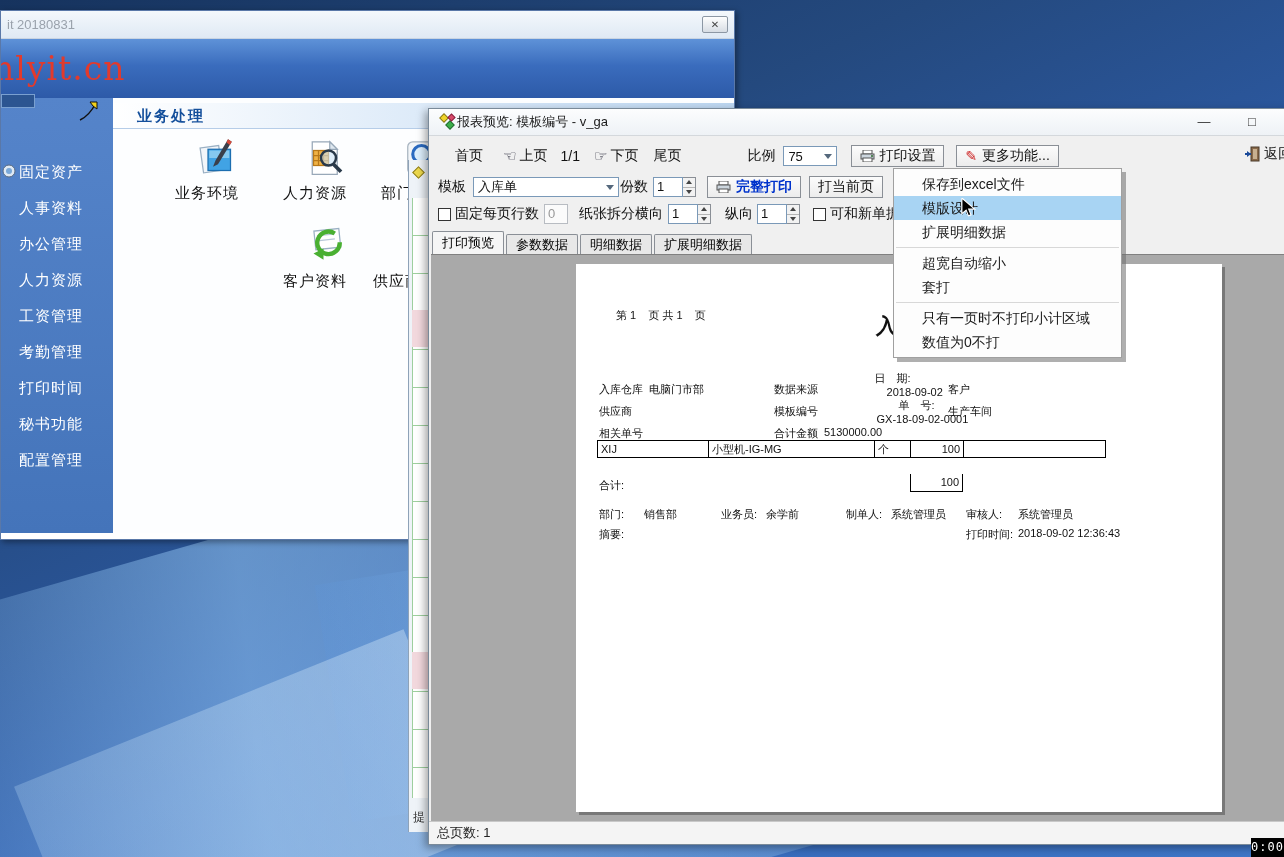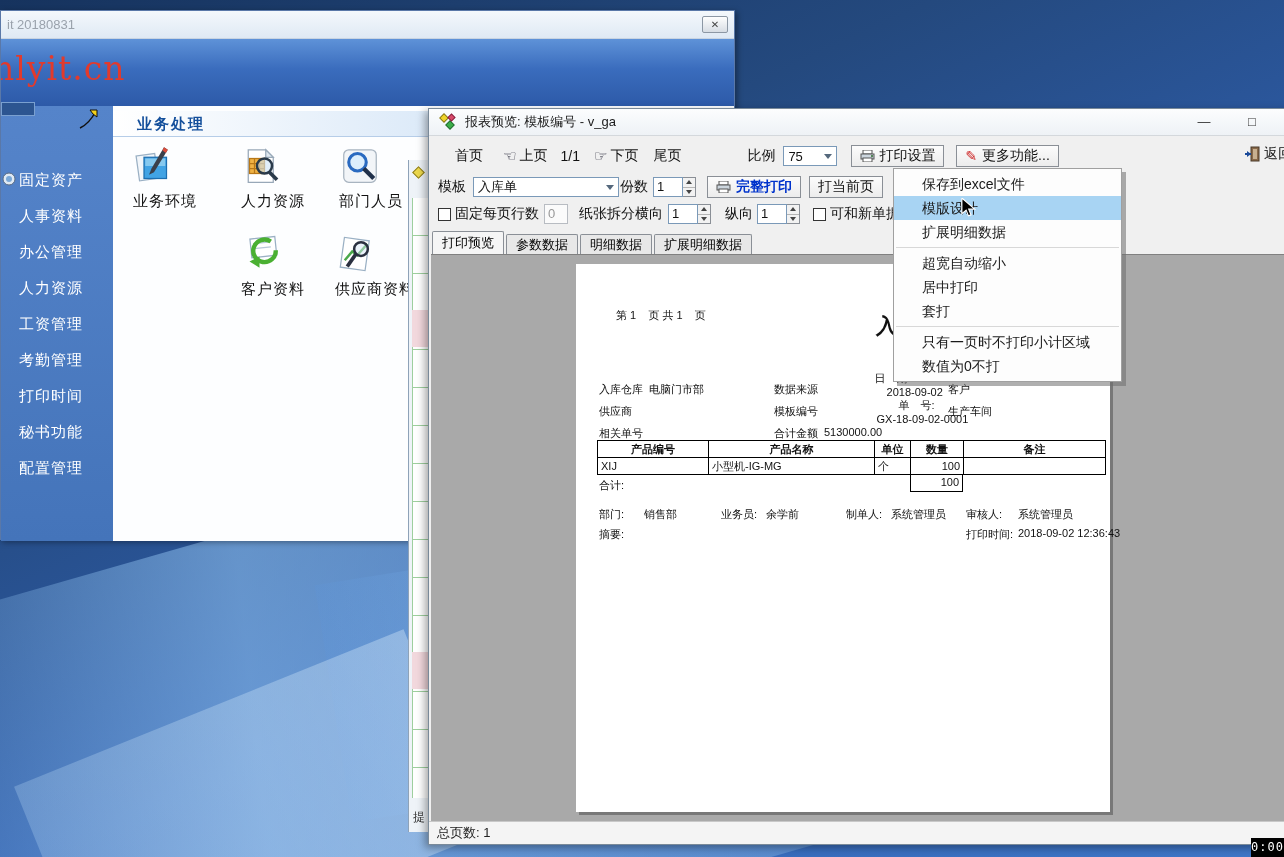--- a/index.html
+++ b/index.html
@@ -16,55 +16,55 @@
 
   
   .main-win { position:absolute; left:0; top:10px; width:735px; height:530px;
               border:1px solid #5a78a8; background:#fff; box-shadow:2px 2px 6px rgba(0,0,0,.4); }
   .mw-titlebar { height:28px; background:linear-gradient(#f4f8fc,#dfe9f4); display:flex; align-items:center;
                  padding:0 6px; border-bottom:1px solid #c8d4e2; }
   .mw-title { color:#9aa2ac; font-size:13px; }
   .mw-close { margin-left:auto; width:26px; height:17px; border:1px solid #8c97a4; border-radius:2px;
               background:linear-gradient(#fefefe,#d7dde4); color:#444; font-size:10px; line-height:15px;
               text-align:center; cursor:default; }
-  .mw-banner { height:67px; background:linear-gradient(180deg,#5e92d8 0%,#3a6cbd 45%,#2d5aa8 100%); position:relative; overflow:hidden; }
+  .mw-banner { height:59px; background:linear-gradient(180deg,#5e92d8 0%,#3a6cbd 45%,#2d5aa8 100%); position:relative; overflow:hidden; }
   .mw-banner .brand { position:absolute; left:-8px; top:10px; font-family:"DejaVu Serif","Liberation Serif",serif;
                       font-size:33px; color:#e23a2c; letter-spacing:1px; }
   .mw-body { display:flex; height:435px; }
   .sidebar { position:relative; width:112px; background:linear-gradient(180deg,#5584ca,#4474ba); flex:none; }
   .sb-notch { position:absolute; left:0; top:-4px; width:34px; height:14px; background:#2c5591; border:1px solid #7aa0d0; }
   .sb-list { position:absolute; top:56px; left:0; right:0; }
   .sb-item { position:relative; height:36px; line-height:36px; color:#fff; font-size:15px; padding-left:18px;
              letter-spacing:1px; cursor:default; }
   .sb-item .sb-ico { position:absolute; left:1px; top:10px; }
   .panel { position:relative; flex:1; background:#fdfeff; }
   .panel-band { position:absolute; left:0; top:5px; right:0; height:26px;
                 background:linear-gradient(90deg,#ffffff,#cfe2f6 70%,#bcd6f0); border-bottom:1px solid #b6cde8;
                 color:#15509c; font-weight:bold; font-size:15px; line-height:25px; padding-left:24px; letter-spacing:2px; }
-  .app-icon { position:absolute; width:106px; text-align:left; cursor:default; }
+  .app-icon { position:absolute; width:106px; text-align:right; cursor:default; }
   .app-icon .glyph { display:inline-block; width:42px; height:40px; }
   .app-icon .lbl { display:block; font-size:15px; color:#111; margin-top:2px; letter-spacing:1px; }
 
   
   .sliver { position:absolute; left:408px; top:160px; width:20px; height:672px; background:#eef3f8;
             border-left:1px solid #8ea2b8; overflow:hidden; }
   .sliver .grid { position:absolute; left:3px; top:38px; width:17px; height:600px; background:
       repeating-linear-gradient(180deg,#fff 0 37px,#9ecf9e 37px 38px); border-left:1px solid #9ecf9e; }
   .sliver .pink1 { position:absolute; left:3px; top:150px; width:17px; height:37px; background:#f2d8dd; }
   .sliver .pink2 { position:absolute; left:3px; top:492px; width:17px; height:37px; background:#f2d8dd; }
   .sliver .diamond { position:absolute; left:5px; top:8px; width:9px; height:9px; background:#ecd84c;
             border:1px solid #8a7a20; transform:rotate(45deg); }
   .sliver .bchar { position:absolute; left:4px; bottom:6px; font-size:12px; color:#333; }
 
   
   .prev-win { position:absolute; left:428px; top:108px; width:880px; height:737px; background:#f0f0f0;
               border:1px solid #7a8a99; box-shadow:-3px 3px 8px rgba(0,0,0,.35); }
   .pw-titlebar { position:relative; height:27px; background:linear-gradient(#fcfdfe,#eef2f6);
                  border-bottom:1px solid #d4d8dc; display:flex; align-items:center; padding-left:10px; }
-  .pw-title { font-size:13px; color:#1a1a1a; margin-left:8px; }
+  .pw-title { font-size:13px; color:#1a1a1a; }
   .pw-btn { position:absolute; top:2px; width:30px; height:22px; text-align:center; font-size:13px; color:#333;
             line-height:22px; cursor:default; }
   .pw-min { left:760px; } .pw-max { left:808px; }
   .tb { position:absolute; left:0; right:0; display:flex; align-items:center; font-size:14px; color:#111; }
   .tb1 { top:30px; height:34px; padding-left:26px; }
   .tb2 { top:64px; height:28px; padding-left:9px; }
   .tb3 { top:92px; height:26px; padding-left:9px; }
   .flatbtn { cursor:default; }
   .hand { font-size:15px; color:#223; margin-right:3px; }
   .select { height:20px; border:1px solid #7a99b8; background:#fff; display:inline-flex; align-items:center;
@@ -86,21 +86,21 @@
   .blue-strong { color:#0033cc; font-weight:bold; }
   .ret-group { position:absolute; left:816px; top:6px; display:flex; align-items:center; font-size:14px; }
 
   .tabs { position:absolute; left:0; top:122px; right:0; height:23px; display:flex; align-items:flex-end; padding-left:3px; }
   .tab { height:20px; line-height:19px; padding:0 9px; font-size:13px; border:1px solid #8a8f96; border-bottom:none;
          background:#e8e8e8; margin-right:2px; border-radius:2px 2px 0 0; cursor:default; }
   .tab.active { height:23px; line-height:22px; background:#f5f5f5; position:relative; z-index:2; }
 
   .preview-area { position:absolute; left:2px; right:2px; top:145px; height:567px; background:#a9a9a9;
                   border-top:1px solid #808080; overflow:hidden; }
-  .paper { position:absolute; left:145px; top:9px; width:534px; height:548px; background:#fff;
+  .paper { position:absolute; left:145px; top:9px; width:646px; height:548px; background:#fff;
            box-shadow:3px 3px 0 #787878; font-size:11px; color:#111; }
   .paper .abs { position:absolute; white-space:pre; }
   .rep-title { font-family:"DejaVu Serif","Liberation Serif",serif; font-weight:bold; font-size:21px; letter-spacing:4px; }
   .rep-table { position:absolute; left:21px; top:176px; border-collapse:collapse; table-layout:fixed; }
   .rep-table th, .rep-table td { border:1px solid #000; height:17px; font-size:11px; font-weight:normal;
                                  padding:0 3px; overflow:hidden; white-space:nowrap; }
   .rep-table th { text-align:center; font-weight:bold; }
   .qty-cell { text-align:right; }
   .total-box { position:absolute; left:334px; top:210px; width:53px; height:18px; border:1px solid #000;
                border-top:none; text-align:right; padding:2px 3px 0 0; }
@@ -351,27 +351,20 @@
 
         <table class="rep-table">
           <colgroup>
               <col style="width:111px">
               <col style="width:166px">
               <col style="width:36px">
               <col style="width:53px">
               <col style="width:142px">
             </colgroup>
           <tbody>
-              <tr>
-            <th>产品编号</th>
-            <th>产品名称</th>
-            <th>单位</th>
-            <th>数量</th>
-            <th>备注</th>
-          </tr>
           <tr>
             <td>XIJ</td>
             <td>小型机-IG-MG</td>
             <td>个</td>
             <td class="qty-cell">100</td>
             <td></td>
           </tr>
         </tbody>
           </table>
         <div class="abs" style="left:23px;top:214px">合计:</div>
@@ -396,21 +389,20 @@
       <span>总页数: 1</span>
     </div>
   </div>
 
   <div class="ctx-menu">
     <div class="ctx-item">保存到excel文件</div>
     <div class="ctx-item hl">模版设计</div>
     <div class="ctx-item">扩展明细数据</div>
     <div class="ctx-sep"></div>
     <div class="ctx-item">超宽自动缩小</div>
-    <div class="ctx-item">居中打印</div>
     <div class="ctx-item">套打</div>
     <div class="ctx-sep"></div>
     <div class="ctx-item">只有一页时不打印小计区域</div>
     <div class="ctx-item">数值为0不打</div>
   </div>
 
   <svg class="cursor" style="left:960px;top:198px" width="18" height="20" viewBox="0 0 12 14">
     <polygon points="1,0 1,11 4,8.5 5.6,12.5 7.4,11.8 5.8,7.8 10,7.8" fill="#000" stroke="#fff" stroke-width="0.8"></polygon>
   </svg>
 

